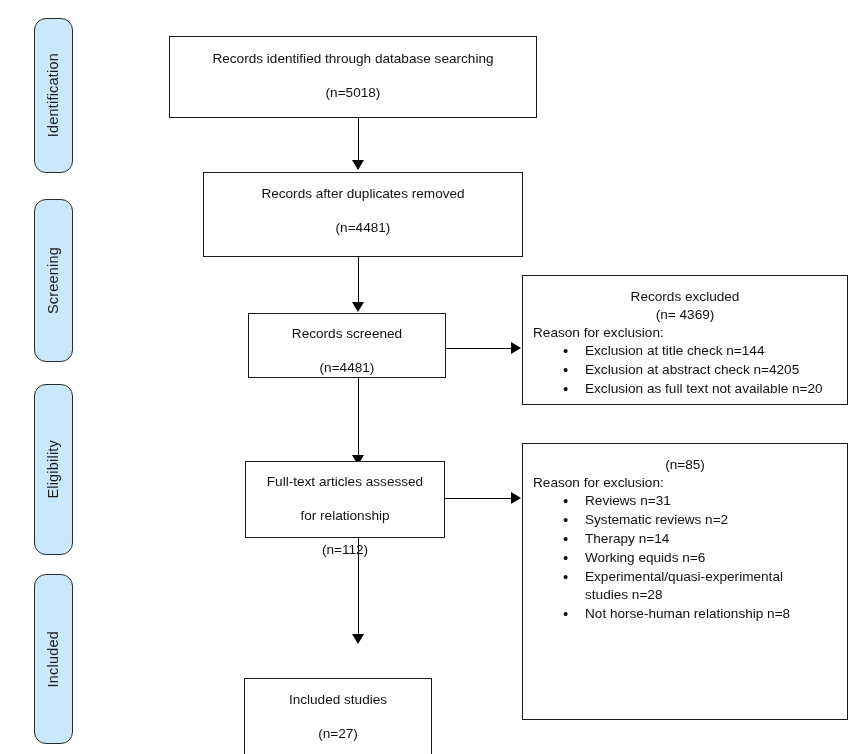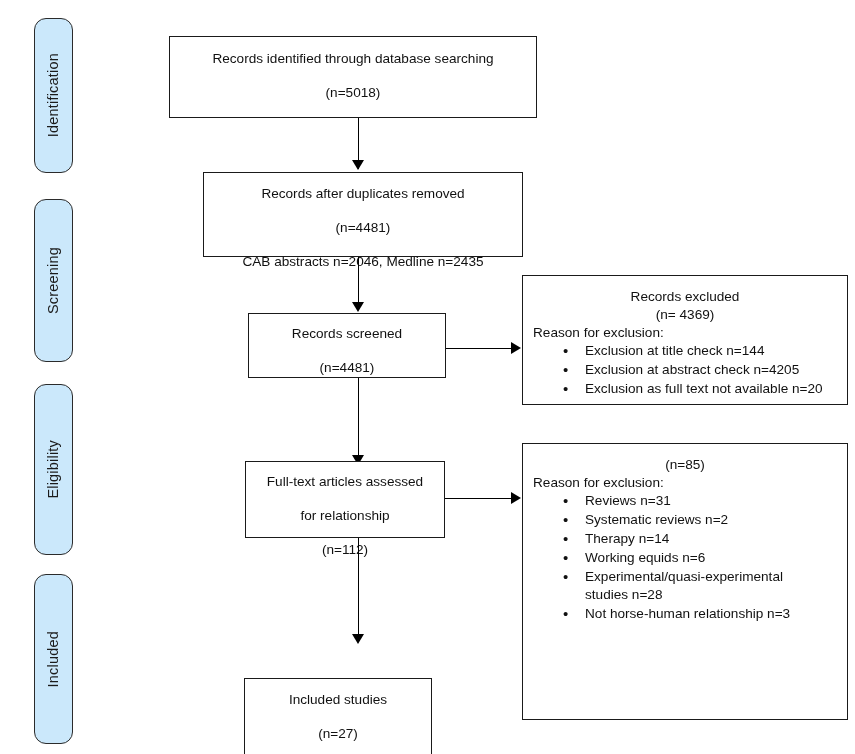--- a/index.html
+++ b/index.html
@@ -147,21 +147,20 @@
     <span class="line">Records identified through database searching</span>
     <span class="line">(n=5018)</span>
   </div>
 
   <div class="conn-v" style="left:358px; top:118px; height:51px;"></div>
   <div class="arrow-down" style="left:351.5px; top:160px;"></div>
 
   <div class="flow-box centered" style="left:203px; top:172px; width:320px; height:85px; padding-top:12px;">
     <span class="line">Records after duplicates removed</span>
     <span class="line">(n=4481)</span>
-    <span class="line">CAB abstracts n=2046, Medline n=2435</span>
   </div>
 
   <div class="conn-v" style="left:358px; top:257px; height:53px;"></div>
   <div class="arrow-down" style="left:351.5px; top:302px;"></div>
 
   <div class="flow-box centered" style="left:248px; top:313px; width:198px; height:65px; padding-top:11px;">
     <span class="line">Records screened</span>
     <span class="line">(n=4481)</span>
   </div>
 
@@ -219,21 +218,21 @@
       <li>
         <span class="bullet">•</span>
         <span>Working equids n=6</span>
       </li>
       <li style="white-space:normal; width:238px;">
         <span class="bullet">•</span>
         <span>Experimental/quasi-experimental studies n=28</span>
       </li>
       <li>
         <span class="bullet">•</span>
-        <span>Not horse-human relationship n=3</span>
+        <span>Not horse-human relationship n=8</span>
       </li>
     </ul>
   </div>
 
   <div class="conn-v" style="left:358px; top:538px; height:104px;"></div>
   <div class="arrow-down" style="left:351.5px; top:634px;"></div>
 
   <div class="flow-box centered" style="left:244px; top:678px; width:188px; height:83px; padding-top:12px;">
     <span class="line">Included studies</span>
     <span class="line">(n=27)</span>

